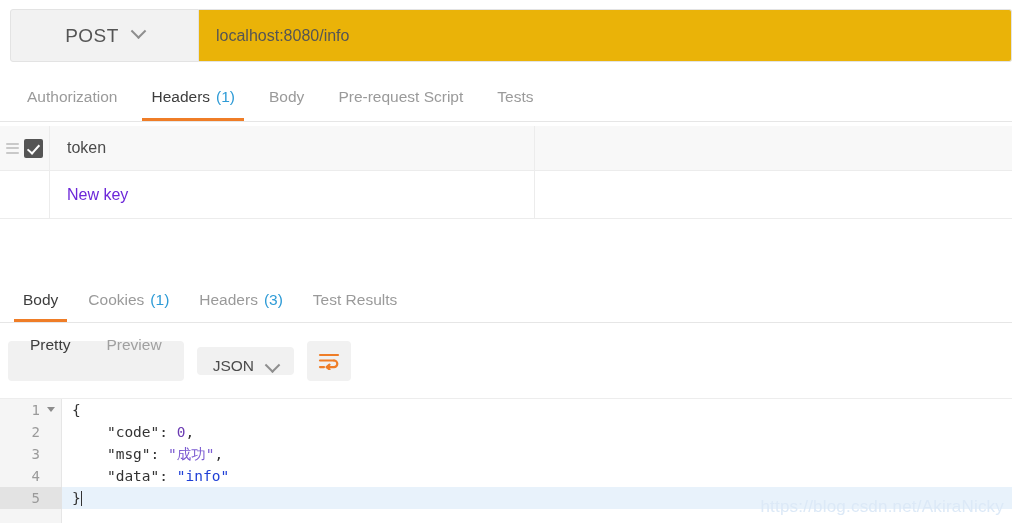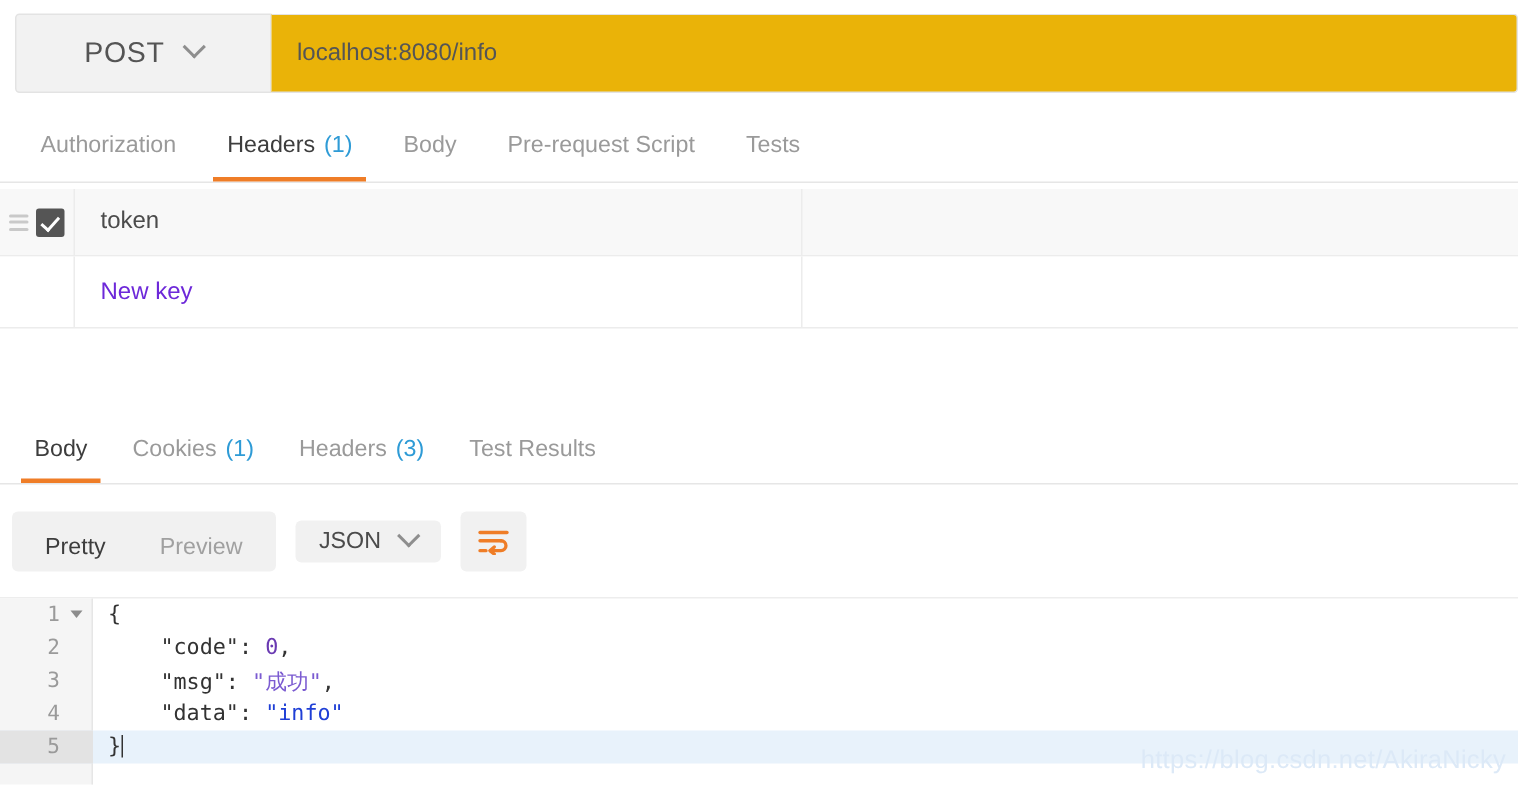--- a/index.html
+++ b/index.html
@@ -16,21 +16,21 @@
     background: #ffffff;
   }
 
   
   .urlbar {
     position: absolute; left: 10px; top: 9px;
     width: 1002px; height: 53px;
     display: flex; align-items: stretch;
   }
   .method-box {
-    width: 171px;
+    width: 189px;
     background: #f2f2f2;
     border: 1px solid #e3e3e3;
     border-radius: 3px 0 0 3px;
     display: flex; align-items: center; justify-content: center;
     gap: 14px;
     cursor: pointer;
   }
   .method-label {
     font-size: 19px; color: #555555; letter-spacing: .5px;
   }
@@ -171,35 +171,35 @@
     position: absolute; left: 0; top: 330px;
     width: 1012px; height: 62px;
     display: flex; align-items: center;
     padding-left: 8px;
     gap: 13px;
   }
   .seg {
     height: 40px;
     background: #f1f1f1;
     border-radius: 4px;
-    display: flex; align-items: flex-start;
-    padding: 4px 4px;
+    display: flex; align-items: flex-end;
+    padding: 16px 4px;
   }
   .seg-item {
     padding: 0 18px; height: 40px;
     display: flex; align-items: center;
     font-size: 15.5px; color: #a0a0a0;
     cursor: pointer;
   }
   .seg-item.active { color: #3d3d3d; }
   .fmt {
     height: 28px;
     background: #f1f1f1;
     border-radius: 4px;
-    display: flex; align-items: center;
+    display: flex; align-items: flex-end;
     gap: 13px;
     padding: 0 16px;
     cursor: pointer;
   }
   .fmt-label { font-size: 15.5px; color: #4b4b4b; }
   .wrapbtn {
     width: 44px; height: 40px;
     background: #f1f1f1;
     border-radius: 4px;
     display: flex; align-items: center; justify-content: center;

